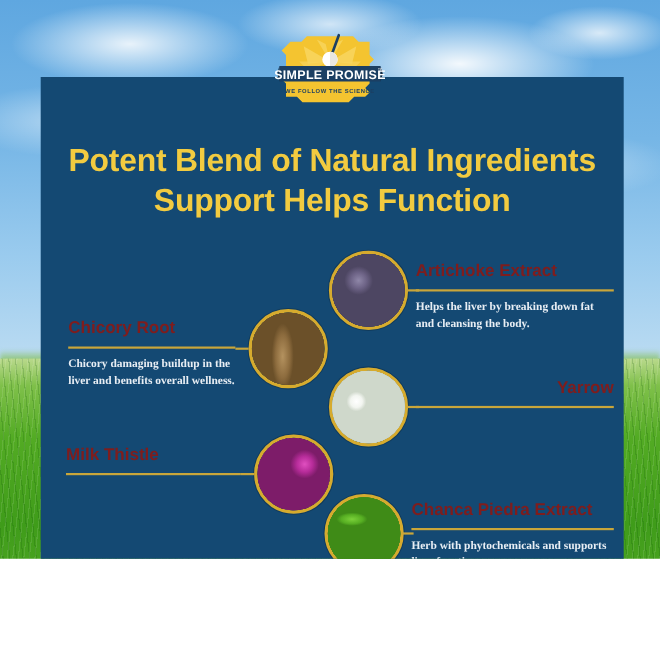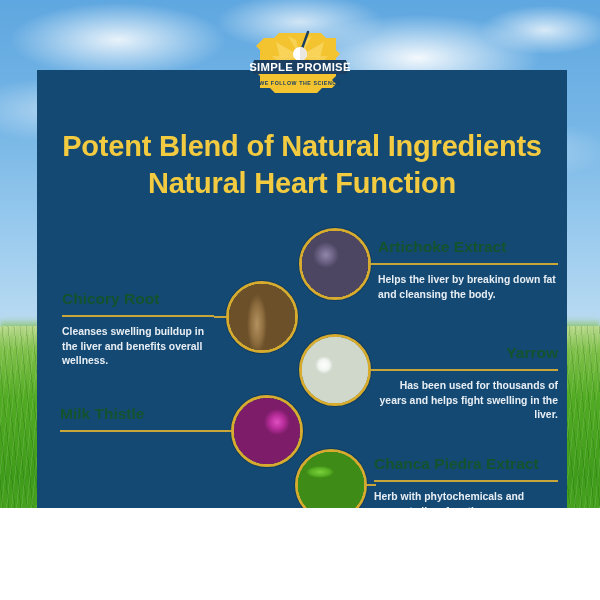--- a/index.html
+++ b/index.html
@@ -83,36 +83,37 @@
     position: absolute;
     border-radius: 50%;
     border: 3px solid #d6ab2e;
     overflow: hidden;
     box-shadow: 0 0 0 1px rgba(0,0,0,.20);
   }
   .circle .art { position: absolute; inset: 0; }
 
   .txt { position: absolute; }
   .txt .name {
-    color: #14532d;
+    color: #7f1d1d;
     font-weight: bold;
     font-size: 15.5px;
     line-height: 1.15;
     white-space: nowrap;
   }
   .txt .rule {
     height: 2px;
     background: #c9a63a;
     margin: 7px 0 8px 0;
   }
   .txt .desc {
     color: #e8eef4;
     font-size: 10.4px;
     font-weight: bold;
     line-height: 1.42;
+    font-family: Liberation Serif, serif;
   }
   .txt.right-align { text-align: left; }
   .txt.left-align  { text-align: left; }
 
   
   .connector {
     position: absolute;
     height: 2px;
     background: #c9a63a;
   }
@@ -203,21 +204,21 @@
         <path d="M96 34 l2 7 l-2 7 z" fill="#12293f"></path>
       </g>
       <text x="50" y="45.4" text-anchor="middle" font-family="Liberation Sans, sans-serif" font-size="11.3" font-weight="bold" fill="#ffffff" letter-spacing="0.3">SIMPLE PROMISE</text>
       <text x="95.5" y="38.6" text-anchor="middle" font-family="Liberation Sans, sans-serif" font-size="4" fill="#ffffff">™</text>
       <text x="50" y="58.5" text-anchor="middle" font-family="Liberation Sans, sans-serif" font-size="5.3" font-weight="bold" fill="#1b3f63" letter-spacing="0.55">WE FOLLOW THE SCIENCE</text>
     </svg>
   </div>
 
   <div class="headline">
     <div>Potent Blend of Natural Ingredients</div>
-    <div>Natural Heart Function</div>
+    <div>Support Helps Function</div>
   </div>
 
   <div class="row">
     <div class="circle" style="left:299px; top:228px; width:72px; height:72px;">
       <div class="art art-artichoke"></div>
     </div>
     <div class="connector" style="left:369px; top:263px; width:12px;"></div>
     <div class="txt left-align" style="left:378px; top:238px; width:180px;">
       <div class="name">Artichoke Extract</div>
       <div class="rule"></div>
@@ -226,33 +227,32 @@
   </div>
 
   <div class="row">
     <div class="circle" style="left:226px; top:281px; width:72px; height:72px;">
       <div class="art art-chicory"></div>
     </div>
     <div class="connector" style="left:214px; top:316px; width:12px;"></div>
     <div class="txt right-align" style="left:62px; top:290px; width:152px;">
       <div class="name">Chicory Root</div>
       <div class="rule"></div>
-      <div class="desc">Cleanses swelling buildup in the liver and benefits overall wellness.</div>
+      <div class="desc">Chicory damaging buildup in the liver and benefits overall wellness.</div>
     </div>
   </div>
 
   <div class="row">
     <div class="circle" style="left:299px; top:334px; width:72px; height:72px;">
       <div class="art art-yarrow"></div>
     </div>
     <div class="connector" style="left:369px; top:369px; width:12px;"></div>
     <div class="txt left-align" style="left:378px; top:344px; width:180px;text-align:right;">
       <div class="name">Yarrow</div>
       <div class="rule"></div>
-      <div class="desc">Has been used for thousands of years and helps fight swelling in the liver.</div>
     </div>
   </div>
 
   <div class="row">
     <div class="circle" style="left:231px; top:395px; width:72px; height:72px;">
       <div class="art art-thistle"></div>
     </div>
     <div class="connector" style="left:219px; top:430px; width:12px;"></div>
     <div class="txt right-align" style="left:60px; top:405px; width:159px;">
       <div class="name">Milk Thistle</div>

